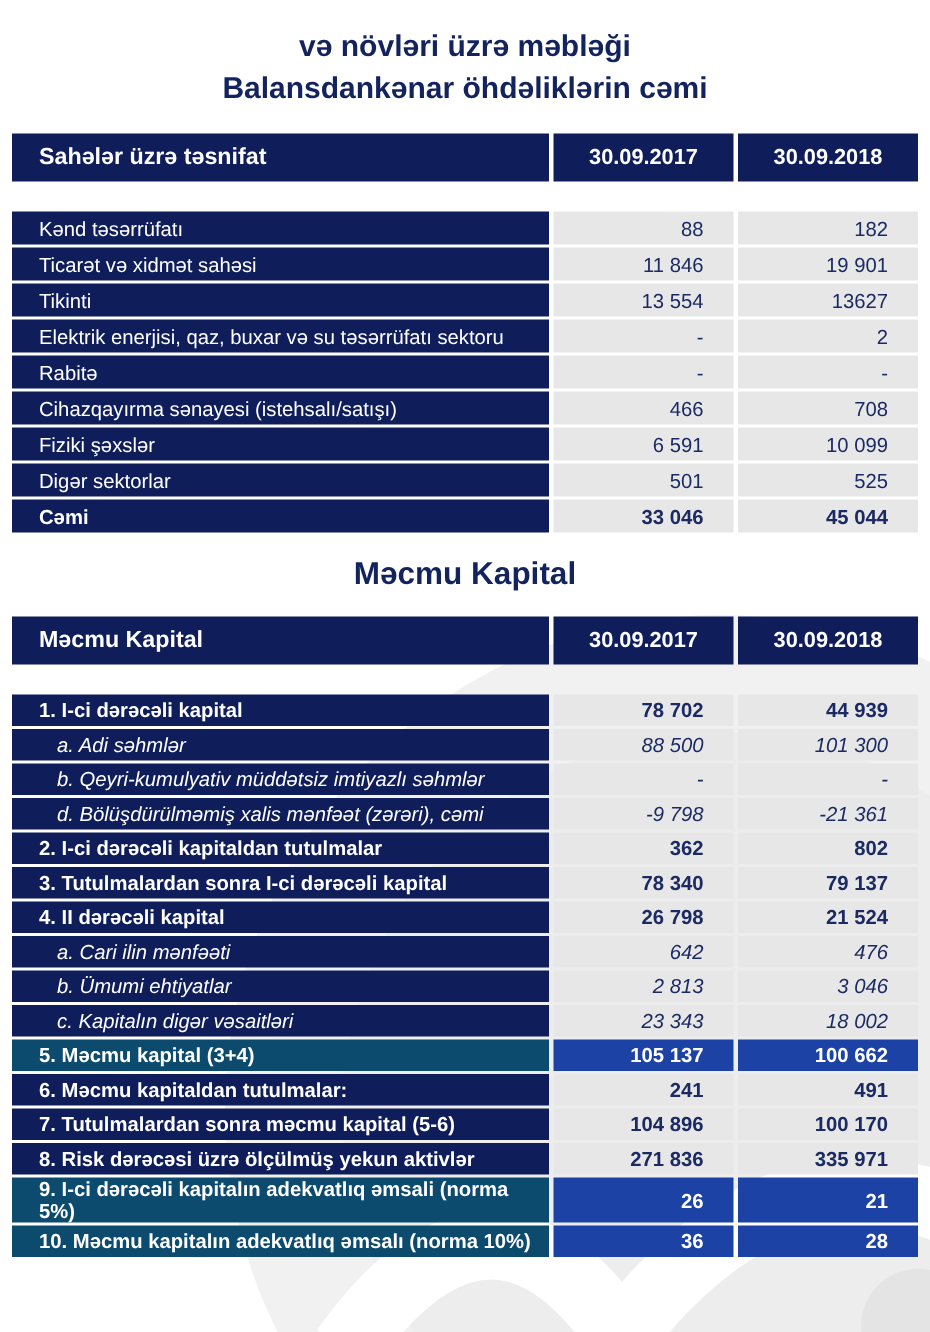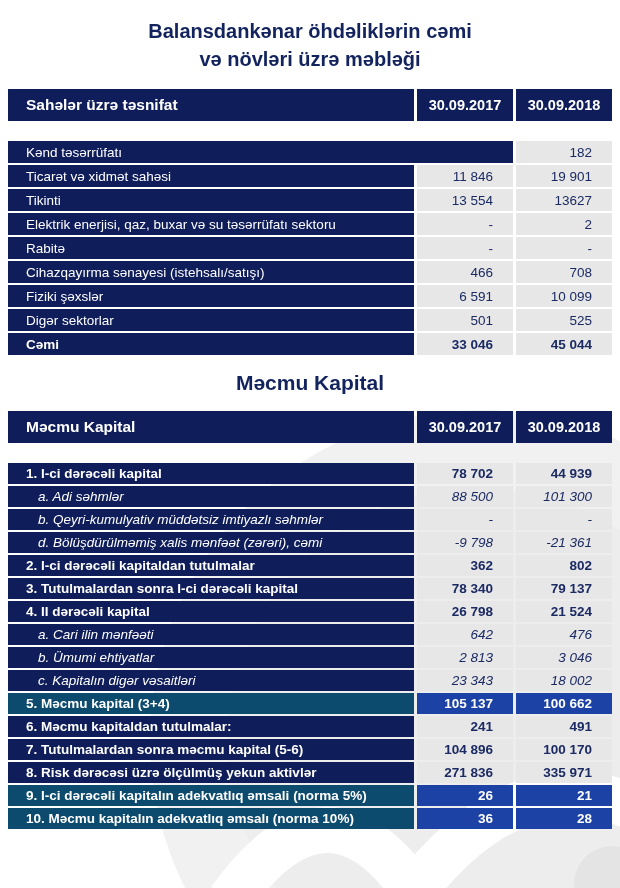--- a/index.html
+++ b/index.html
@@ -38,21 +38,21 @@
     font-size:13.5px;
   }
   .c-label{
     flex:1;
     background:#0f1e5a;
     color:#ffffff;
     padding-left:18px;
     min-height:22px;
   }
   .c-val{
-    width:96px;
+    width:120px;
     background:#e7e7e7;
     color:#1b2a63;
     justify-content:flex-end;
     padding-right:20px;
     min-height:22px;
     text-align:center;
   }
   .t2 .c-label,.t2 .c-val{min-height:21px;}
 
   
@@ -91,33 +91,34 @@
     <circle cx="480" cy="740" r="330" fill="#f1f1f1"></circle>
     <circle cx="480" cy="740" r="252" fill="#ededed"></circle>
     <path d="M 230 900 Q 330 760 420 900" stroke="#ffffff" stroke-width="46" fill="none"></path>
     <path d="M 400 910 Q 520 740 660 820" stroke="#ffffff" stroke-width="46" fill="none"></path>
     <circle cx="612" cy="884" r="38" fill="#e4e4e4"></circle>
   </svg>
 
   <div class="content">
 
     <div class="doc-title">
+      <div>və növləri üzrə məbləği</div>
       <div>Balansdankənar öhdəliklərin cəmi</div>
-      <div>və növləri üzrə məbləği</div>
     </div>
 
     <div class="tbl t1">
       <div class="trow thead">
         <div class="cell c-label">Sahələr üzrə təsnifat</div>
         <div class="cell c-val">30.09.2017</div>
         <div class="cell c-val">30.09.2018</div>
       </div>
 
       <div class="trow">
         <div class="cell c-label">Kənd təsərrüfatı</div>
+        <div class="cell c-val">88</div>
         <div class="cell c-val">182</div>
       </div>
       <div class="trow">
         <div class="cell c-label">Ticarət və xidmət sahəsi</div>
         <div class="cell c-val">11 846</div>
         <div class="cell c-val">19 901</div>
       </div>
       <div class="trow">
         <div class="cell c-label">Tikinti</div>
         <div class="cell c-val">13 554</div>

